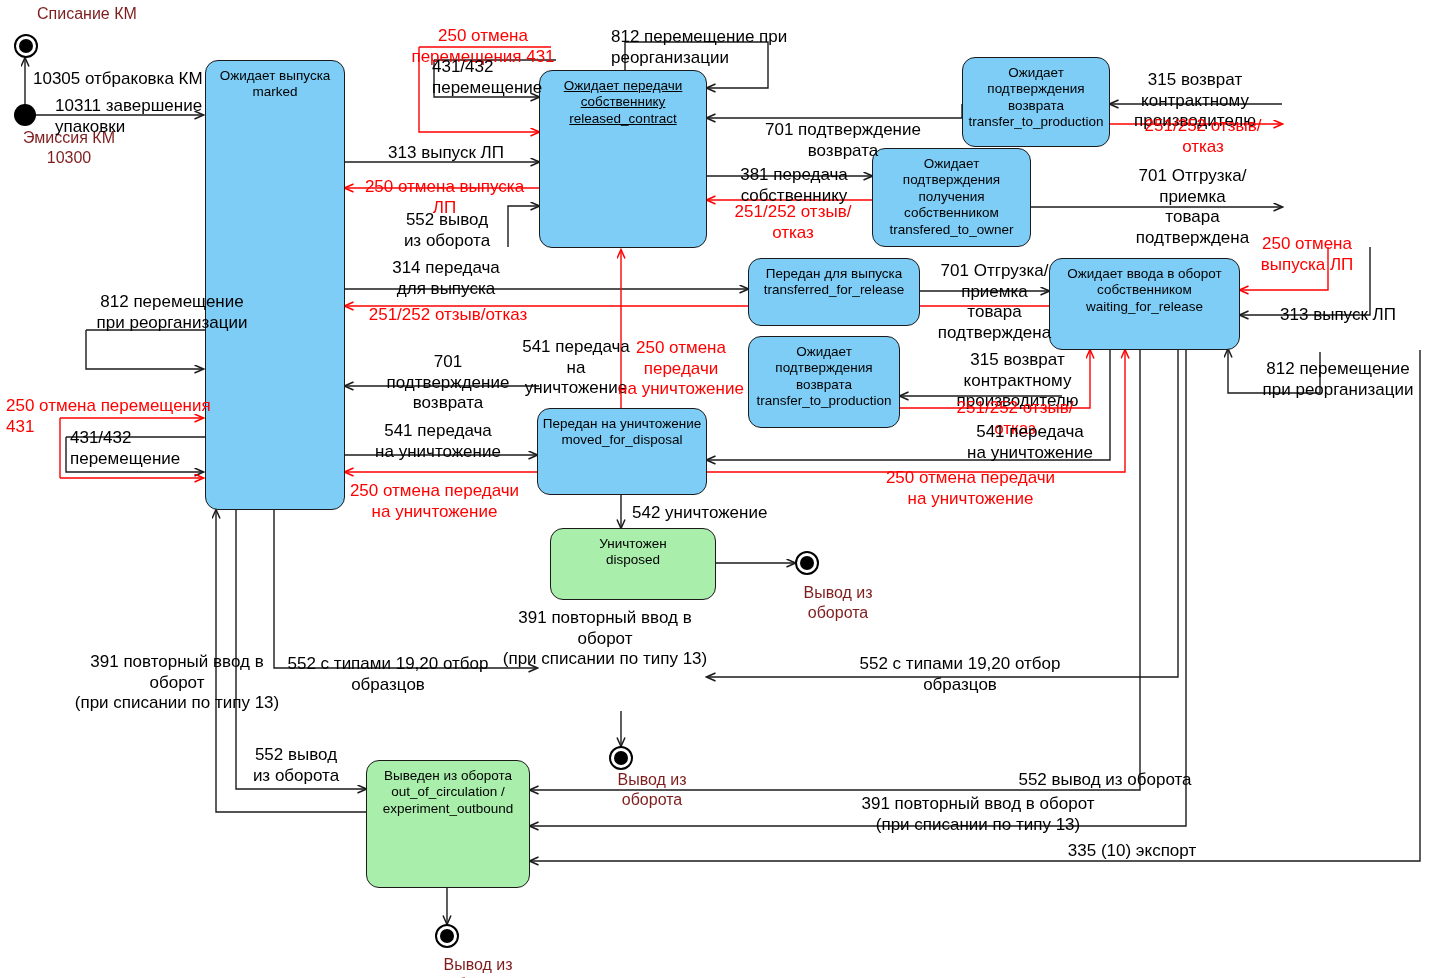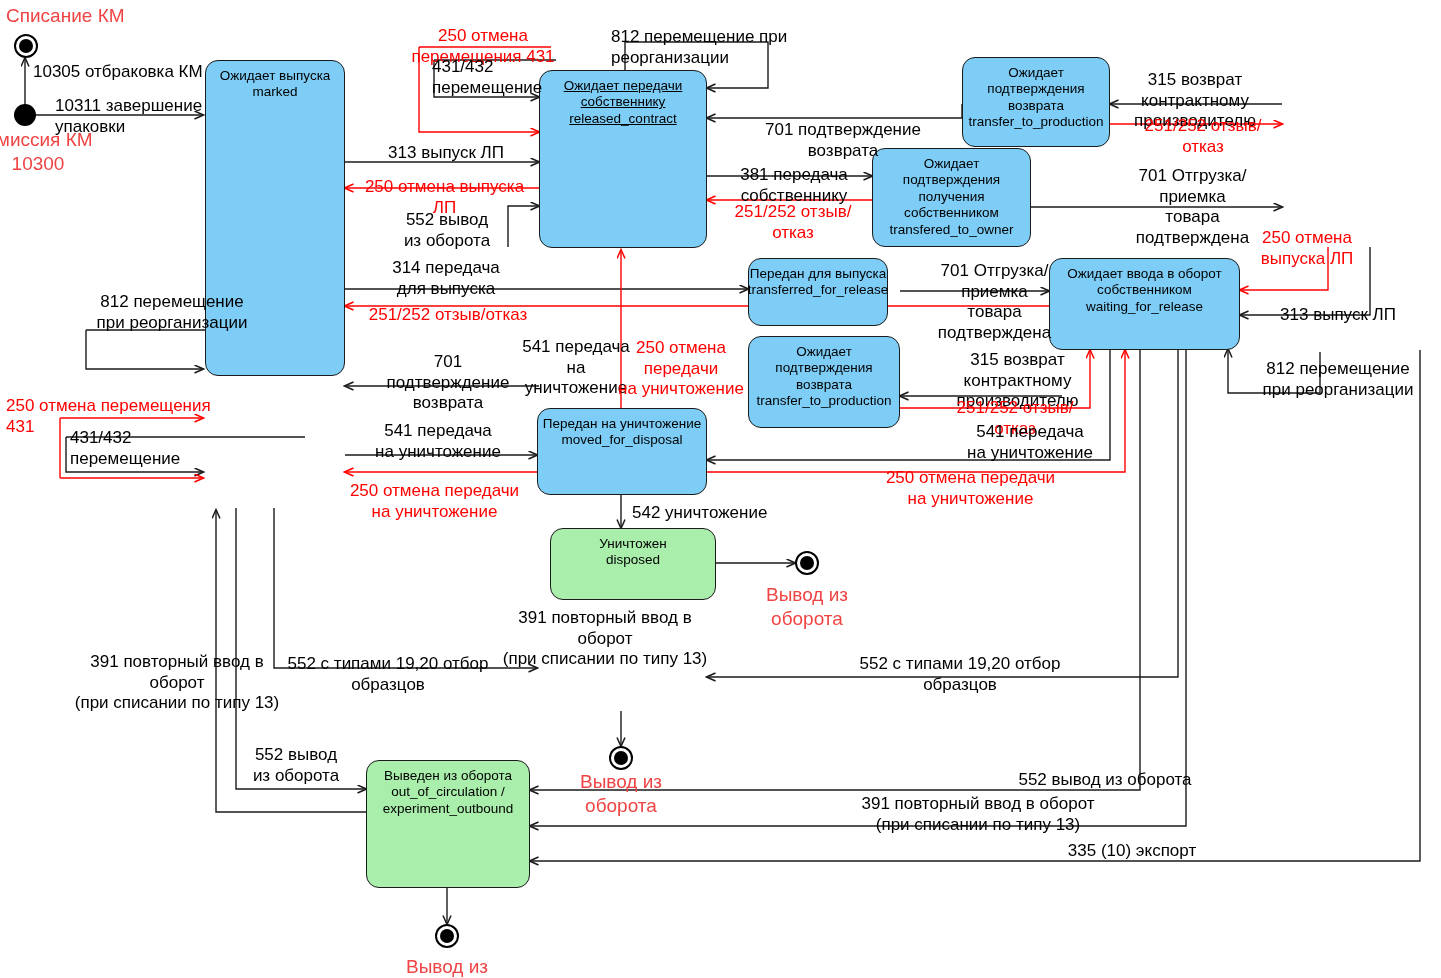--- a/index.html
+++ b/index.html
@@ -60,22 +60,22 @@
     font-size:17px;
     line-height:1.22;
     color:#000;
     white-space:pre-line;
     z-index:5;
   }
   .lbl.red{color:#ff0000;}
   .lbl.c{text-align:center;}
   .lbl.l{text-align:left;}
   .caption{
-    position:absolute;font-size:19px;color:#ef4444;white-space:pre-line;
-    line-height:1.25;z-index:5;text-align:center;
+    position:absolute;font-size:16px;color:#7f1d1d;white-space:pre-line;
+    line-height:1.25;z-index:5;text-align:center;margin-left:31px;
   }
   .caption.l{text-align:left;}
 </style>
 </head>
 <body>
 
 <div id="canvas">
 
   <svg id="wires" viewBox="0 0 1441 978" xmlns="http://www.w3.org/2000/svg">
     <defs>
@@ -216,21 +216,21 @@
 
   <div class="final" style="left:795px; top:551px;"></div>
   <div class="caption" style="left:742px; top:583px; width:130px;">Вывод из оборота</div>
 
   <div class="final" style="left:609px; top:746px;"></div>
   <div class="caption" style="left:556px; top:770px; width:130px;">Вывод из оборота</div>
 
   <div class="final" style="left:435px; top:924px;"></div>
   <div class="caption" style="left:382px; top:955px; width:130px;">Вывод из оборота</div>
 
-  <div class="state blue" style="left:205px; top:60px;  width:140px; height:316px;">
+  <div class="state blue" style="left:205px; top:60px;  width:140px; height:450px;">
     <span class="ru">Ожидает выпуска</span>
     <span class="en">marked</span>
   </div>
 
   <div class="state blue" style="left:539px; top:70px; width:168px; height:178px;text-decoration:underline;">
     <span class="ru">Ожидает передачи
 собственнику</span>
     <span class="en">released_contract</span>
   </div>
 
@@ -243,21 +243,21 @@
 
 
   <div class="state blue" style="left:872px; top:148px; width:159px; height:99px;">
     <span class="ru">Ожидает
 подтверждения
 получения
 собственником</span>
     <span class="en">transfered_to_owner</span>
   </div>
 
-  <div class="state blue" style="left:748px; top:258px; width:140px; height:68px;">
+  <div class="state blue" style="left:748px; top:258px; width:172px; height:68px;">
     <span class="ru">Передан для выпуска</span>
     <span class="en">transferred_for_release</span>
   </div>
 
   <div class="state blue" style="left:1049px; top:258px; width:191px; height:92px;">
     <span class="ru">Ожидает ввода в оборот
 собственником</span>
     <span class="en">waiting_for_release</span>
   </div>
 
@@ -278,21 +278,21 @@
     <span class="en">disposed</span>
   </div>
 
 
   <div class="state green" style="left:366px; top:760px; width:164px; height:128px;">
     <span class="ru">Выведен из оборота</span>
     <span class="en">out_of_circulation /
 experiment_outbound</span>
   </div>
 
-  <div class="lbl l" style="left:33px;  top:62px;  width:170px;">10305 отбраковка КМ</div>
+  <div class="lbl l" style="left:33px;  top:69px;  width:170px;">10305 отбраковка КМ</div>
   <div class="lbl l" style="left:55px;  top:96px;  width:190px;">10311 завершение упаковки</div>
 
   <div class="lbl red c" style="left:393px; top:26px; width:180px;">250 отмена перемещения 431</div>
   <div class="lbl l" style="left:432px; top:57px; width:160px;">431/432 перемещение</div>
   <div class="lbl l" style="left:611px; top:27px; width:250px;">812  перемещение при реорганизации</div>
 
   <div class="lbl c" style="left:371px; top:143px; width:150px;">313 выпуск ЛП</div>
   <div class="lbl red c" style="left:362px; top:177px; width:165px;">250 отмена выпуска ЛП</div>
 
   <div class="lbl c" style="left:392px; top:210px; width:110px;">552 вывод
@@ -320,21 +320,21 @@
   <div class="lbl c" style="left:733px; top:120px; width:220px;">701 подтверждение возврата</div>
 
   <div class="lbl c" style="left:714px; top:165px; width:160px;">381 передача собственнику</div>
   <div class="lbl red c" style="left:718px; top:202px; width:150px;">251/252 отзыв/отказ</div>
 
   <div class="lbl c" style="left:1110px; top:166px; width:165px;">701 Отгрузка/приемка
 товара подтверждена</div>
   <div class="lbl c" style="left:912px; top:261px; width:165px;">701 Отгрузка/приемка
 товара подтверждена</div>
 
-  <div class="lbl red c" style="left:1252px; top:228px; width:110px;">250 отмена
+  <div class="lbl red c" style="left:1252px; top:234px; width:110px;">250 отмена
 выпуска ЛП</div>
   <div class="lbl c" style="left:1278px; top:305px; width:120px;">313 выпуск ЛП</div>
   <div class="lbl c" style="left:1258px; top:359px; width:160px;">812 перемещение
 при реорганизации</div>
 
   <div class="lbl c" style="left:516px; top:337px; width:120px;">541 передача на
 уничтожение</div>
   <div class="lbl red c" style="left:616px; top:338px; width:130px;">250 отмена передачи
 на уничтожение</div>
 

